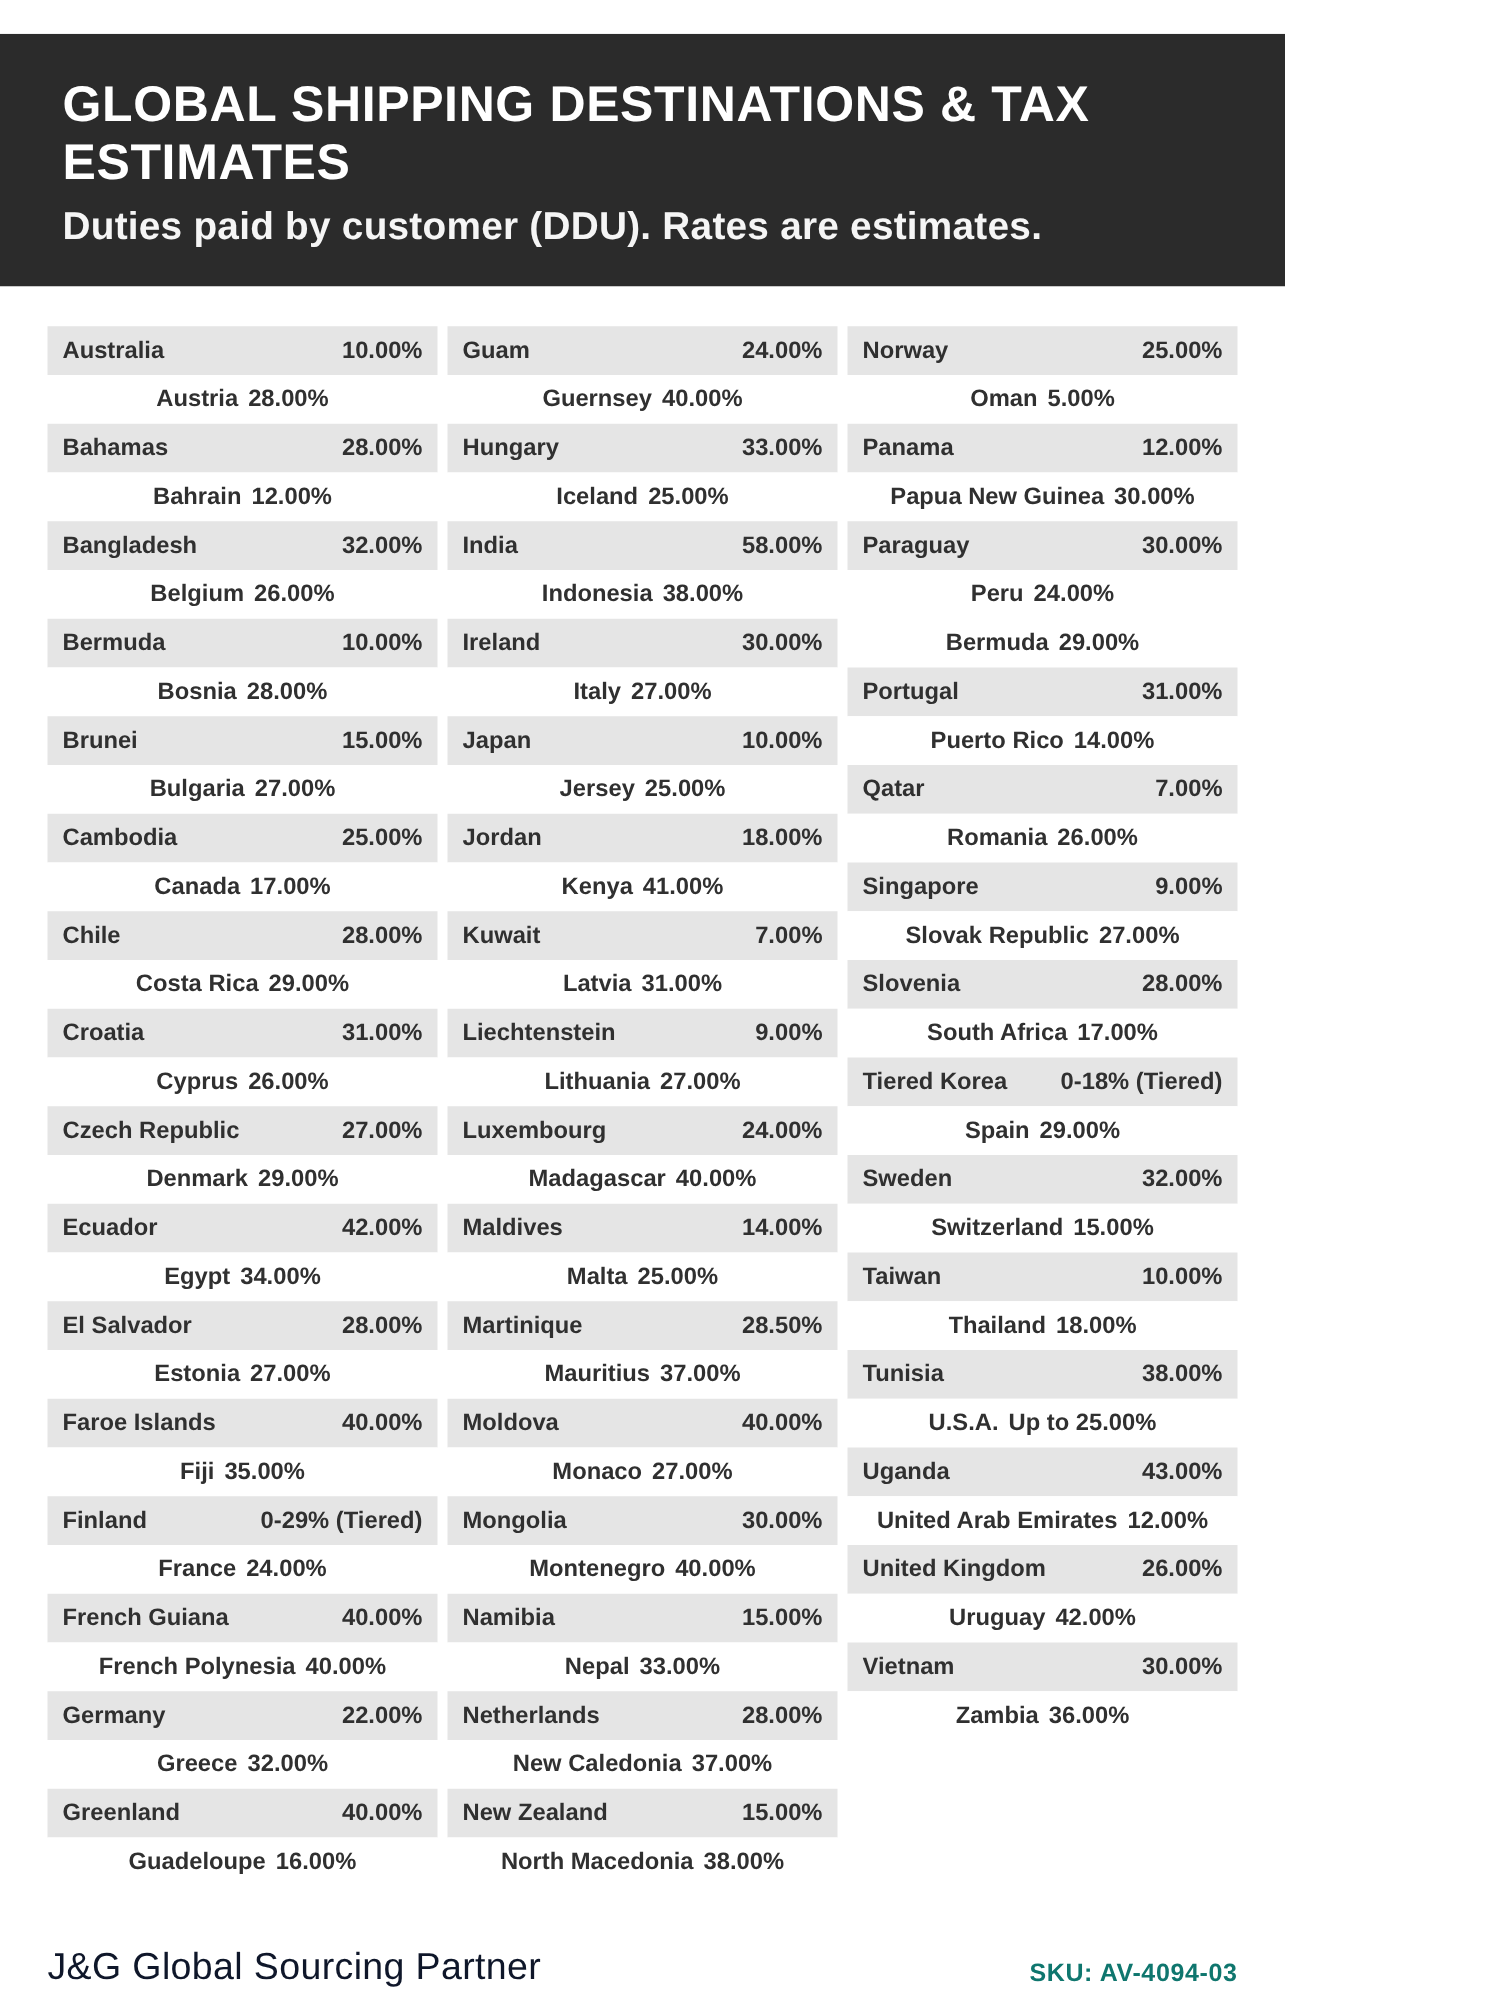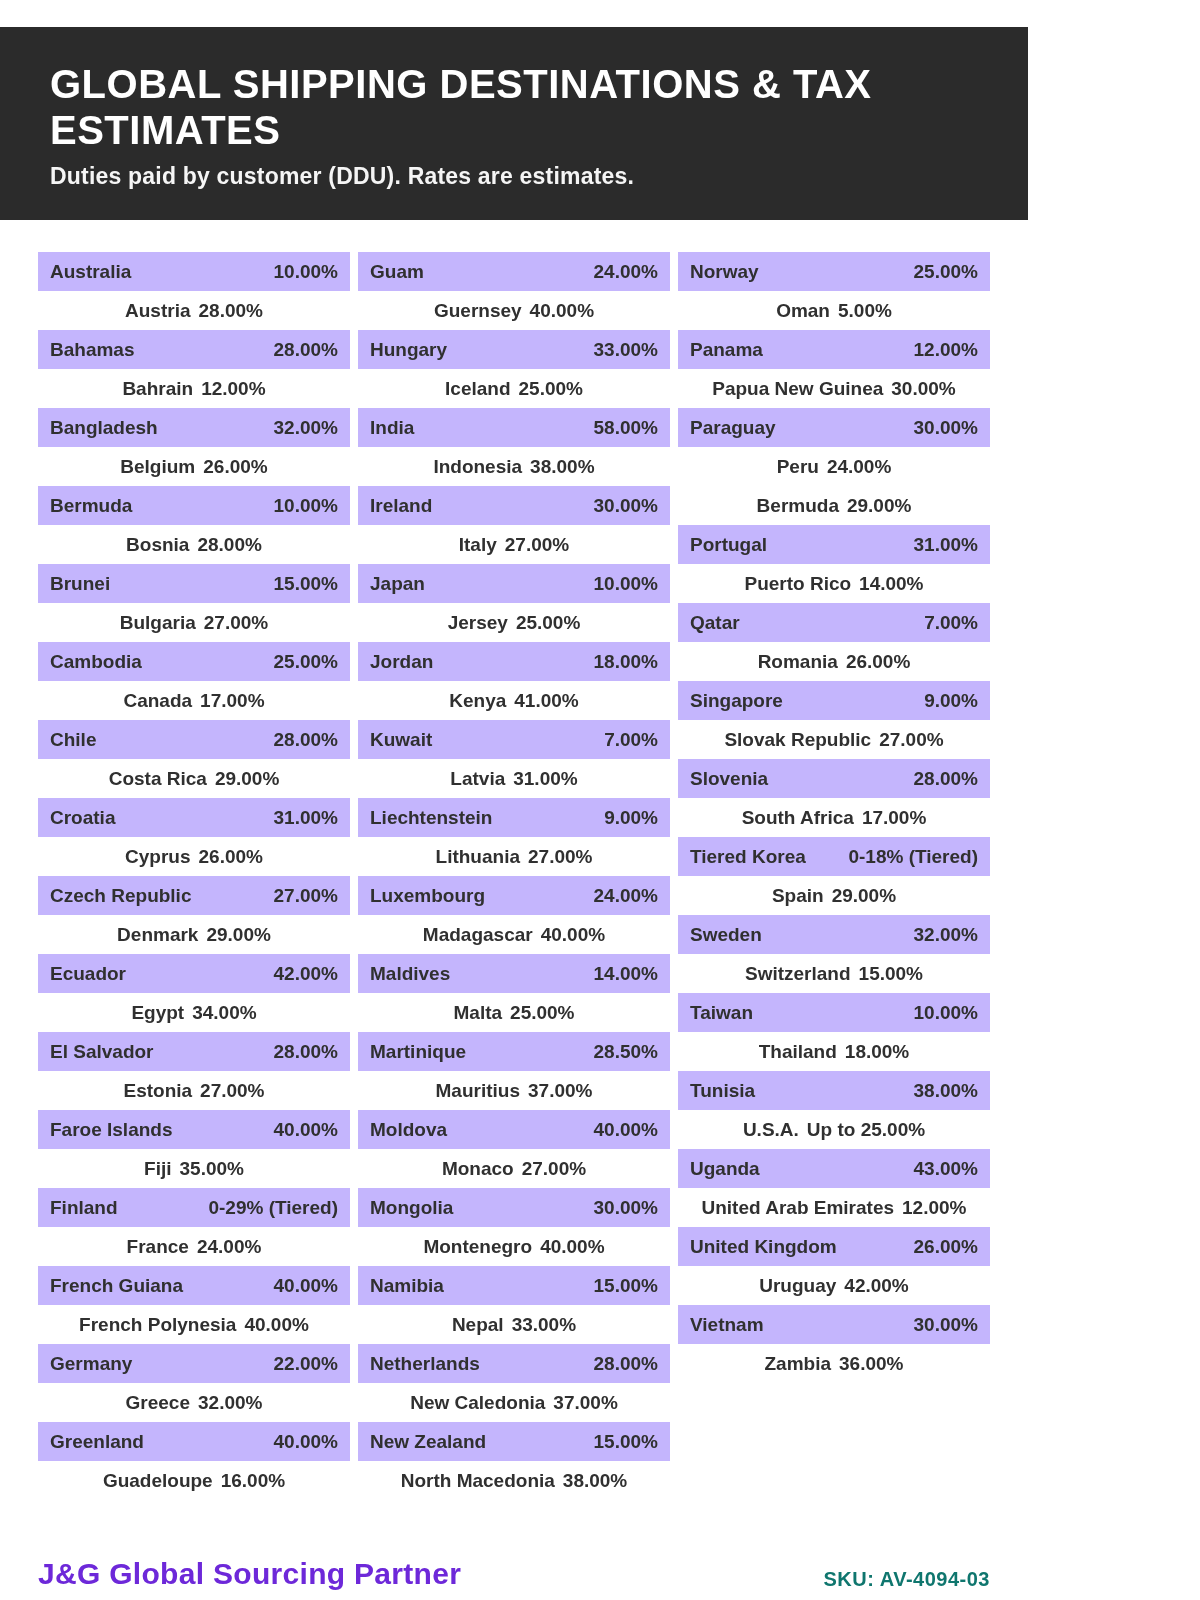--- a/index.html
+++ b/index.html
@@ -24,21 +24,21 @@
     flex: 0 0 auto;
   }
   .header .title {
     font-size: 40px;
     font-weight: 700;
     letter-spacing: 0.5px;
     line-height: 1.15;
   }
   .header .subtitle {
     margin-top: 10px;
-    font-size: 23px;
+    font-size: 31px;
     font-weight: 700;
     color: #f5f5f5;
     letter-spacing: 0.2px;
   }
   .body {
     flex: 1 1 auto;
     padding: 32px 38px 0 38px;
   }
   .columns {
     display: flex;
@@ -53,43 +53,43 @@
     display: flex;
     justify-content: space-between;
     align-items: center;
     height: 39px;
     padding: 0 12px;
     font-size: 19px;
     font-weight: 700;
     color: #303030;
     white-space: nowrap;
   }
-  .row.odd { background: #c4b5fd; }
+  .row.odd { background: #e5e5e5; }
   .row.even { background: #ffffff; justify-content: center; }
   .row .country {
     overflow: hidden;
     text-overflow: ellipsis;
     padding-right: 8px;
   }
   .row .rate {
     text-align: right;
     flex: 0 0 auto;
   }
   .footer {
     flex: 0 0 auto;
     display: flex;
     justify-content: space-between;
     align-items: flex-end;
     padding: 0 38px 36px 38px;
     height: 110px;
   }
   .footer .brand {
     font-size: 30px;
-    font-weight: 700;
-    color: #6d28d9;
+    font-weight: 400;
+    color: #0f172a;
     letter-spacing: 0.3px;
   }
   .footer .sku {
     font-size: 20px;
     font-weight: 700;
     color: #0f766e;
     letter-spacing: 0.5px;
   }
 </style>
 </head>

